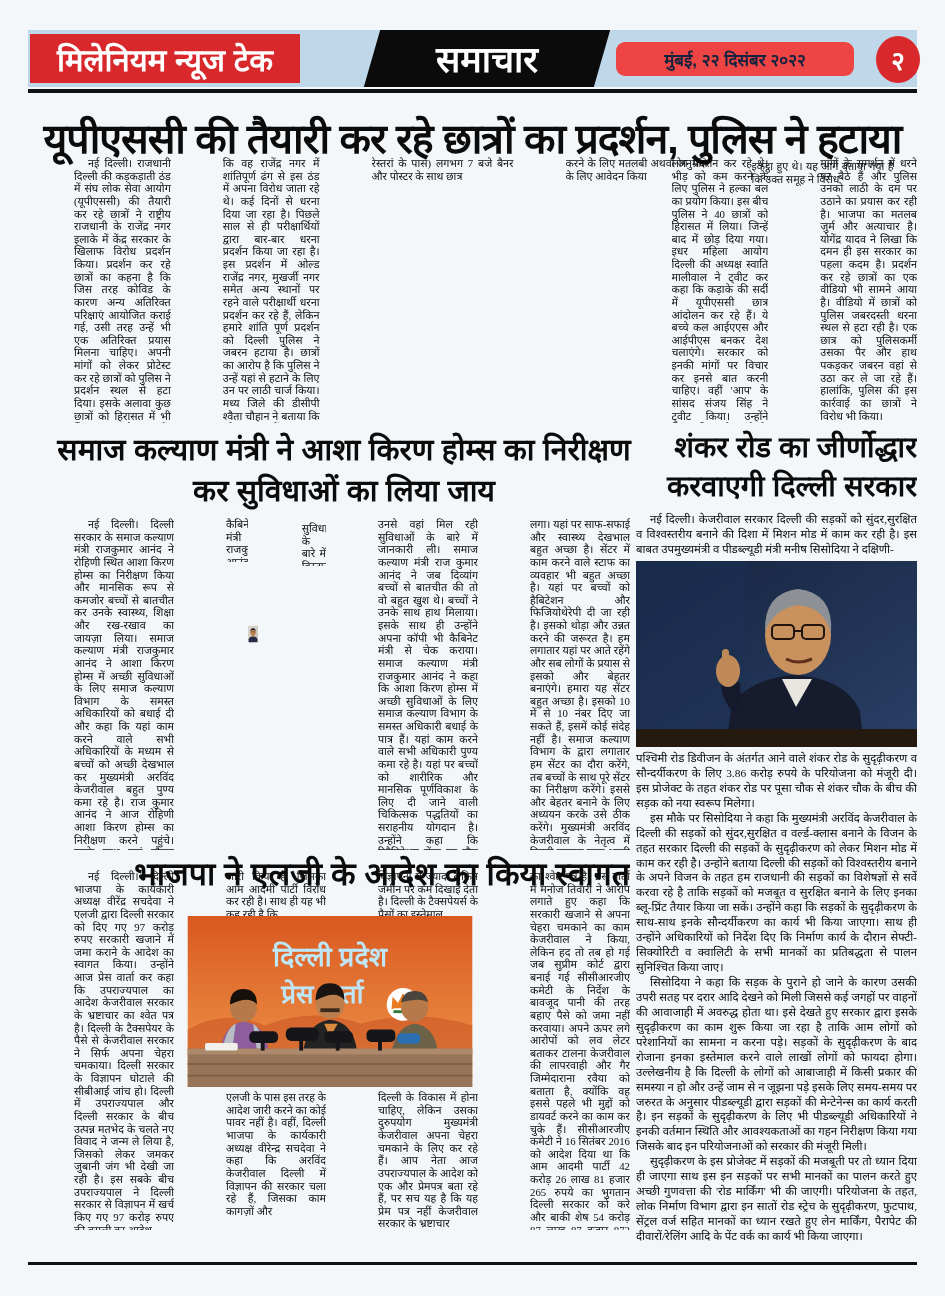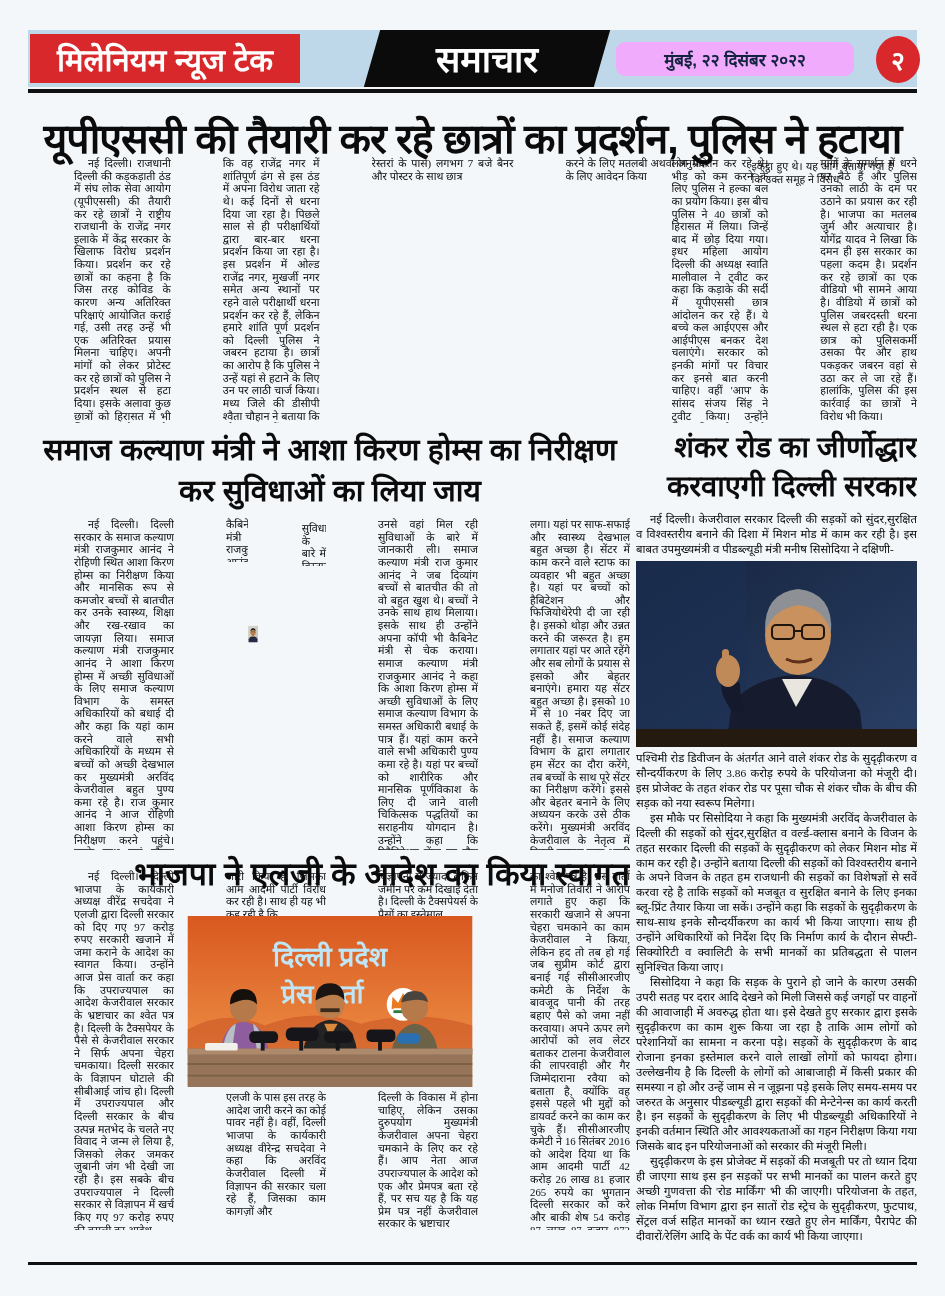--- a/index.html
+++ b/index.html
@@ -5,32 +5,32 @@
   html,body{margin:0;padding:0;background:#dfe6ea;}
   .page{position:relative;width:945px;height:1296px;background:#f3f7fa;overflow:hidden;
         font-family:"Liberation Sans","DejaVu Sans",sans-serif;color:#0b0b0b;}
   
   .band{position:absolute;left:28px;top:30px;width:889px;height:57px;background:#bfd8e9;}
   .masthead-box{position:absolute;left:30px;top:34px;width:270px;height:49px;background:#d8282c;
     color:#fff;font-weight:bold;font-size:31px;display:flex;align-items:center;justify-content:center;}
   .section-badge{position:absolute;left:372px;top:30px;width:230px;height:57px;background:#0b0b0b;
     transform:skewX(-16deg);display:flex;align-items:center;justify-content:center;}
   .section-badge span{transform:skewX(16deg);color:#fff;font-weight:bold;font-size:36px;}
-  .dateline-box{position:absolute;left:616px;top:42px;width:238px;height:34px;background:#f0abfc;
+  .dateline-box{position:absolute;left:616px;top:42px;width:238px;height:34px;background:#ef4444;
     border-radius:9px;display:flex;align-items:center;justify-content:center;
     color:#13233f;font-weight:bold;font-size:17px;}
   .page-circle{position:absolute;left:876px;top:36px;width:44px;height:47px;background:#d8282c;
     border-radius:50%;display:flex;align-items:center;justify-content:center;
     color:#fff;font-weight:bold;font-size:26px;}
   .header-rule{position:absolute;left:28px;top:89px;width:889px;height:4px;background:#101010;}
   .bottom-rule{position:absolute;left:28px;top:1262px;width:889px;height:3px;background:#101010;}
   
   .h-main{position:absolute;left:30px;top:109px;width:885px;height:58px;font-size:41px;font-weight:800;
     text-align:center;letter-spacing:-1px;white-space:nowrap;overflow:hidden;}
-  .h-a2{position:absolute;left:30px;top:430px;width:600px;height:86px;font-size:30px;font-weight:800;
+  .h-a2{position:absolute;left:44px;top:430px;width:600px;height:86px;font-size:30px;font-weight:800;
     text-align:center;line-height:1.35;overflow:hidden;}
   .h-a4{position:absolute;left:30px;top:851px;width:600px;height:46px;font-size:32px;font-weight:800;
     text-align:right;white-space:nowrap;overflow:hidden;}
   
   .cols{display:flex;gap:8px;}
   .bodytxt{font-size:10.8px;line-height:1.17;text-align:justify;overflow:hidden;
     font-family:"Liberation Serif","DejaVu Serif",serif;margin-left:44px;}
   .indent{text-indent:14px;}
   .a1{position:absolute;left:30px;top:157px;width:887px;height:266px;}
   .a1 .col{width:141px;height:266px;}

